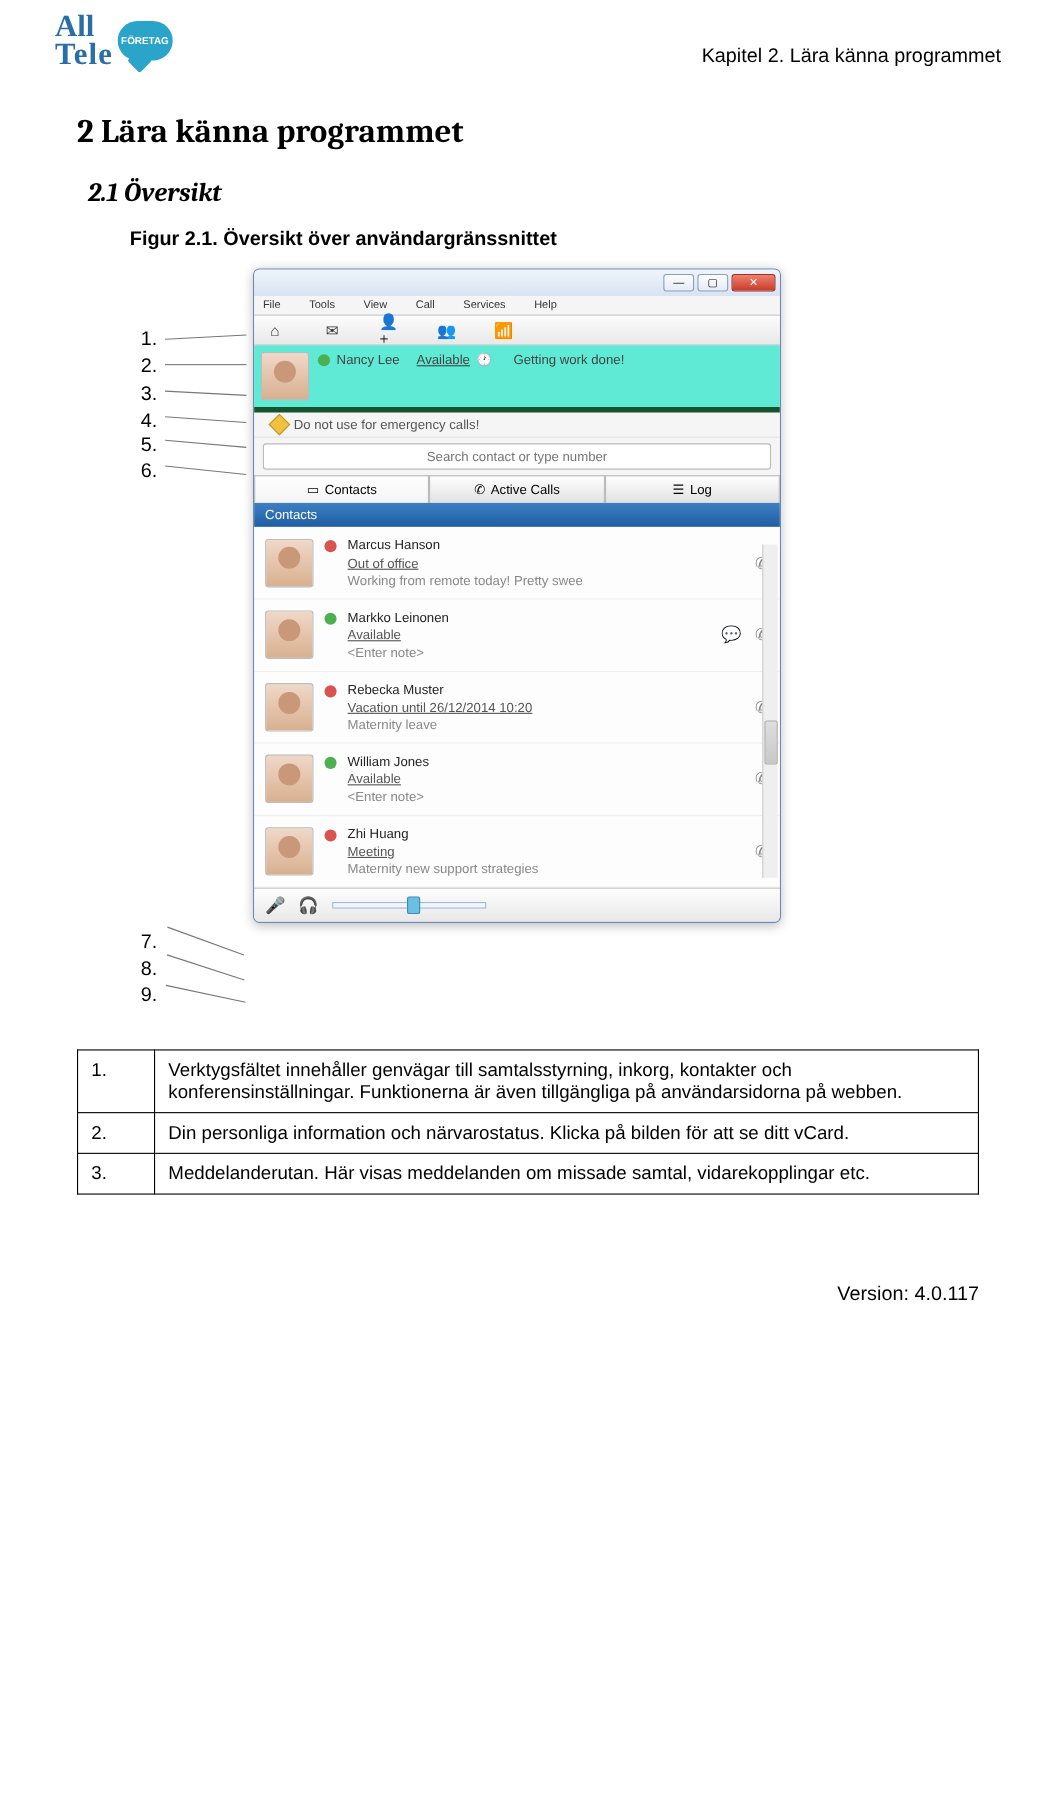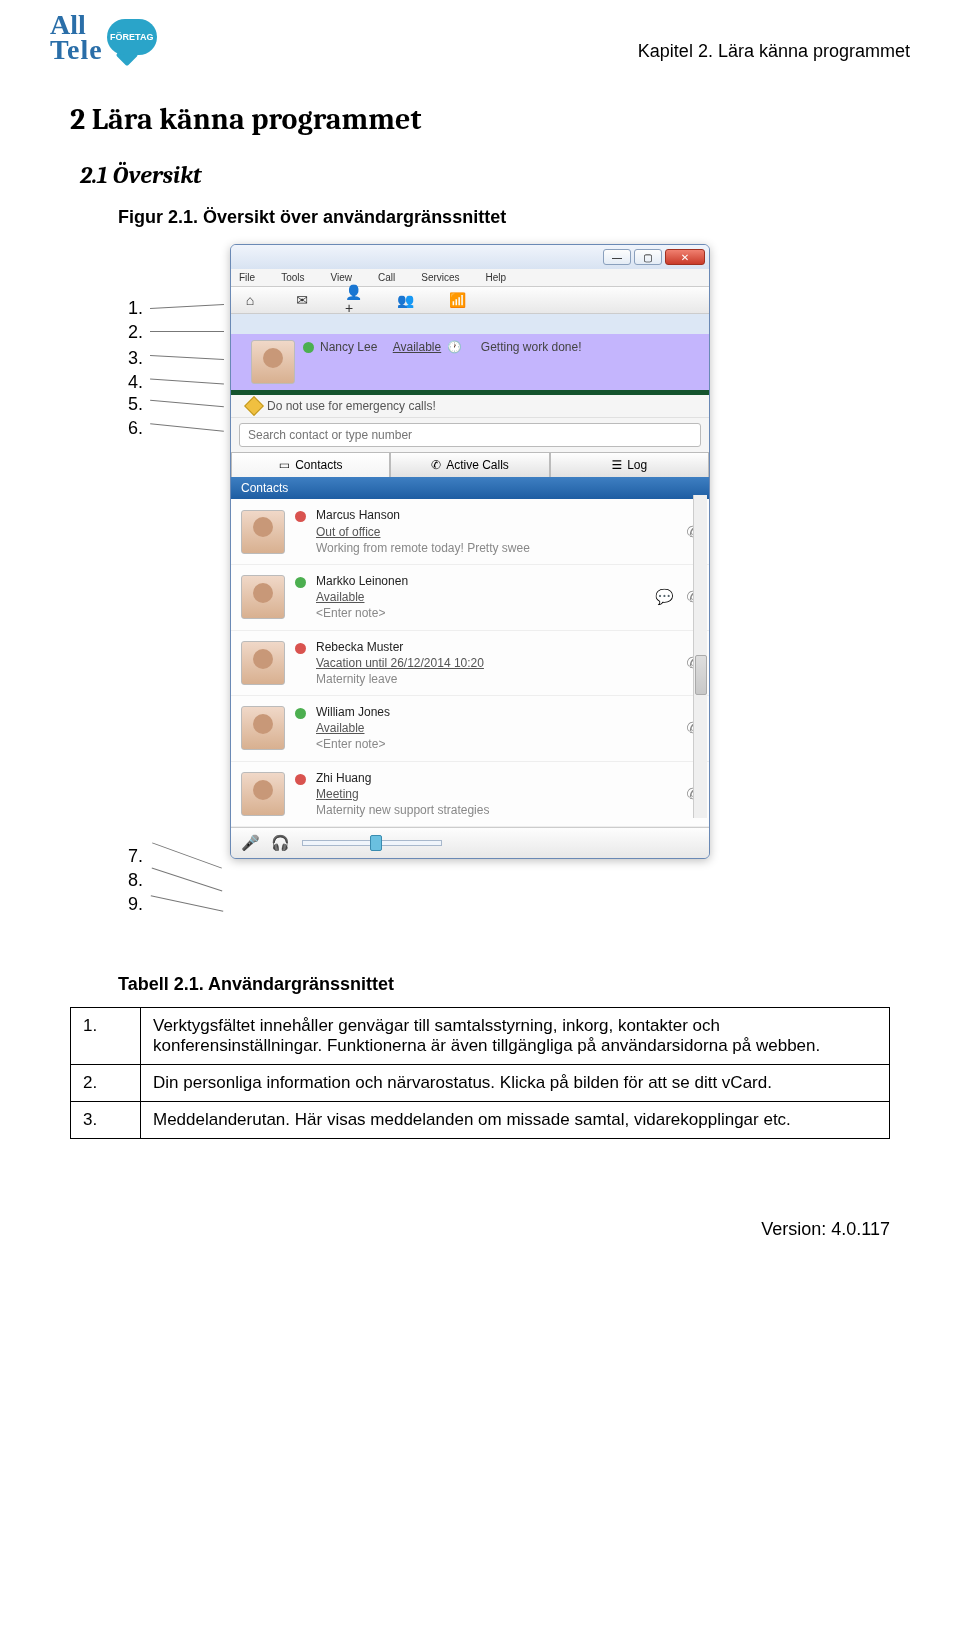--- a/index.html
+++ b/index.html
@@ -4,21 +4,21 @@
 <style>
   * { box-sizing: border-box; margin: 0; padding: 0; }
   body {
     font-family: Arial, Helvetica, sans-serif;
     background: #fff;
     width: 960px;
     position: relative;
   }
   .page-header {
     display: flex;
-    align-items: flex-end;
+    align-items: flex-start;
     justify-content: space-between;
     padding: 12px 50px 0 50px;
   }
   .logo {
     display: flex;
     align-items: center;
     gap: 4px;
   }
   .logo-text {
     font-family: Georgia, serif;
@@ -150,24 +150,23 @@
     border-top: 1px solid #ccc;
     border-bottom: 1px solid #ccc;
   }
   .toolbar .ticon {
     width: 18px; height: 18px;
     display:flex;align-items:center;justify-content:center;
     font-size:14px;color:#333;
   }
   .profile-row {
     display: flex;
-    padding: 6px 20px;
+    padding: 6px 6px;
     gap: 8px;
-    background: #c4b5fd;
-    margin-top: 20px;
+    background: #5eead4;
   }
   .avatar {
     width: 44px; height: 44px;
     border: 1px solid #bbb;
     background: linear-gradient(#f0d8c8,#d8b090);
     border-radius: 3px;
     position:relative;
   }
   .avatar::after {
     content:'';
@@ -192,21 +191,21 @@
     border-bottom:1px solid #e0e0e0;
     font-size:12px;color:#555;
   }
   .warn-icon{width:14px;height:14px;background:#f0c040;border:1px solid #c09820;transform:rotate(45deg);}
   .search-row{
     padding:5px 8px;
     background:#f5f5f5;
   }
   .search-input{
     width:100%;padding:4px 8px;font-size:12px;color:#000000;
-    border:1px solid #bbb;border-radius:3px;background:#fff;
+    border:1px solid #bbb;border-radius:3px;background:#fff;text-align:center;
   }
   .tabs-row{
     display:flex;background:linear-gradient(#f0f0f0,#dcdcdc);
     font-size:12px;
   }
   .tab{flex:1;padding:5px 6px;border:1px solid #bbb;border-bottom:none;
     display:flex;align-items:center;gap:5px;justify-content:center;
     background:linear-gradient(#fefefe,#e2e2e2);}
   .tab.active{background:linear-gradient(#fff,#f4f4f4);}
   .subheader{
@@ -413,21 +412,20 @@
       <div class="bottom-bar">
         <span class="mic-icon">🎤</span>
         <span class="hs-icon">🎧</span>
         <div class="slider-track">
           <div class="slider-thumb"></div>
         </div>
       </div>
     </div>
   </div>
 
-  <div class="table-caption">Tabell 2.1. Användargränssnittet</div>
   <table class="info">
     <tbody id="table-body">
       <tr>
         <td>1.</td>
         <td>Verktygsfältet innehåller genvägar till samtalsstyrning, inkorg, kontakter och konferensinställningar. Funktionerna är även tillgängliga på användarsidorna på webben.</td>
       </tr>
       <tr>
         <td>2.</td>
         <td>Din personliga information och närvarostatus. Klicka på bilden för att se ditt vCard.</td>
       </tr>

